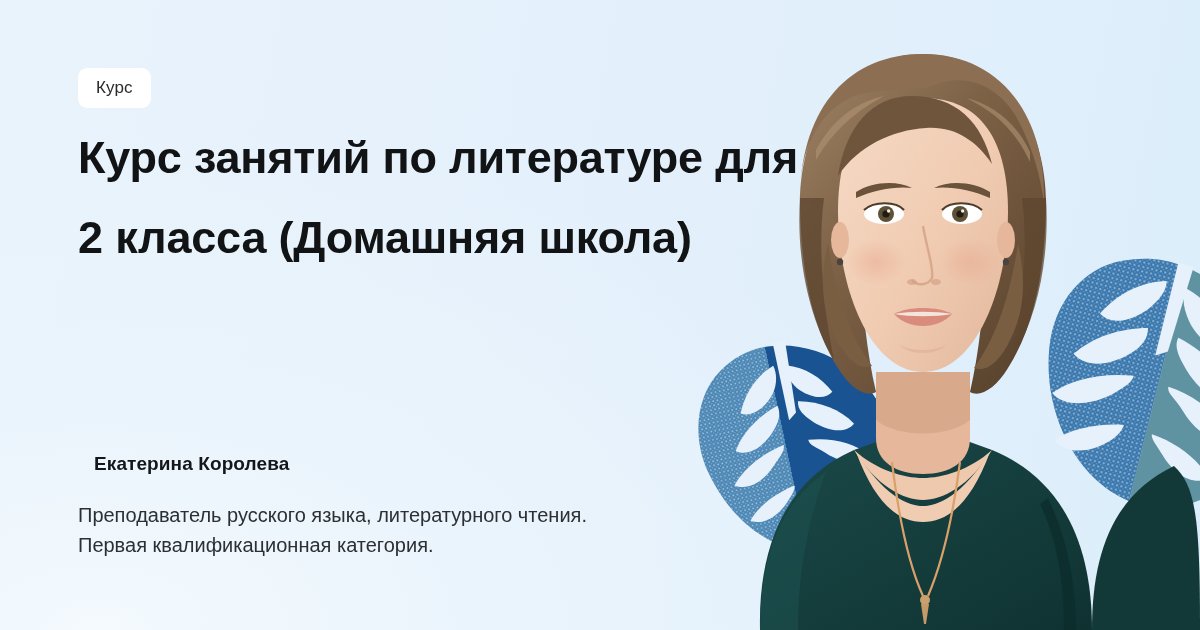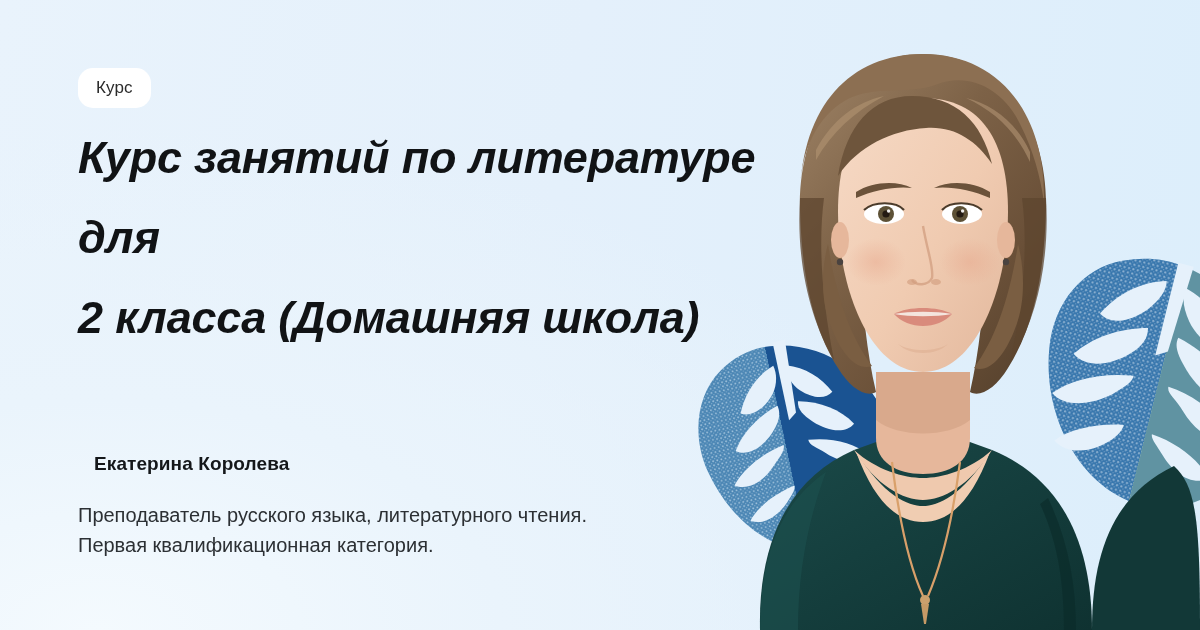--- a/index.html
+++ b/index.html
@@ -59,38 +59,37 @@
     position: absolute;
     top: 68px;
     left: 0;
     display: inline-block;
     background: #ffffff;
     color: #2b2b2b;
     font-size: 17px;
     line-height: 1;
     font-weight: 400;
     padding: 11px 18px 12px 18px;
-    border-radius: 15px;
+    border-radius: 9px;
     letter-spacing: .1px;
     white-space: nowrap;
   }
 
   .headline {
     position: absolute;
     top: 118px;
     left: 0;
     width: 760px;
     margin: 0;
     font-size: 45px;
     font-weight: 700;
     line-height: 80px;
     letter-spacing: -0.2px;
     color: #111315;
     white-space: pre-line;
-    font-style: italic;
   }
 
   .author-name {
     position: absolute;
     top: 452px;
     left: 16px;
     font-size: 19px;
     font-weight: 700;
     line-height: 24px;
     color: #14171a;

